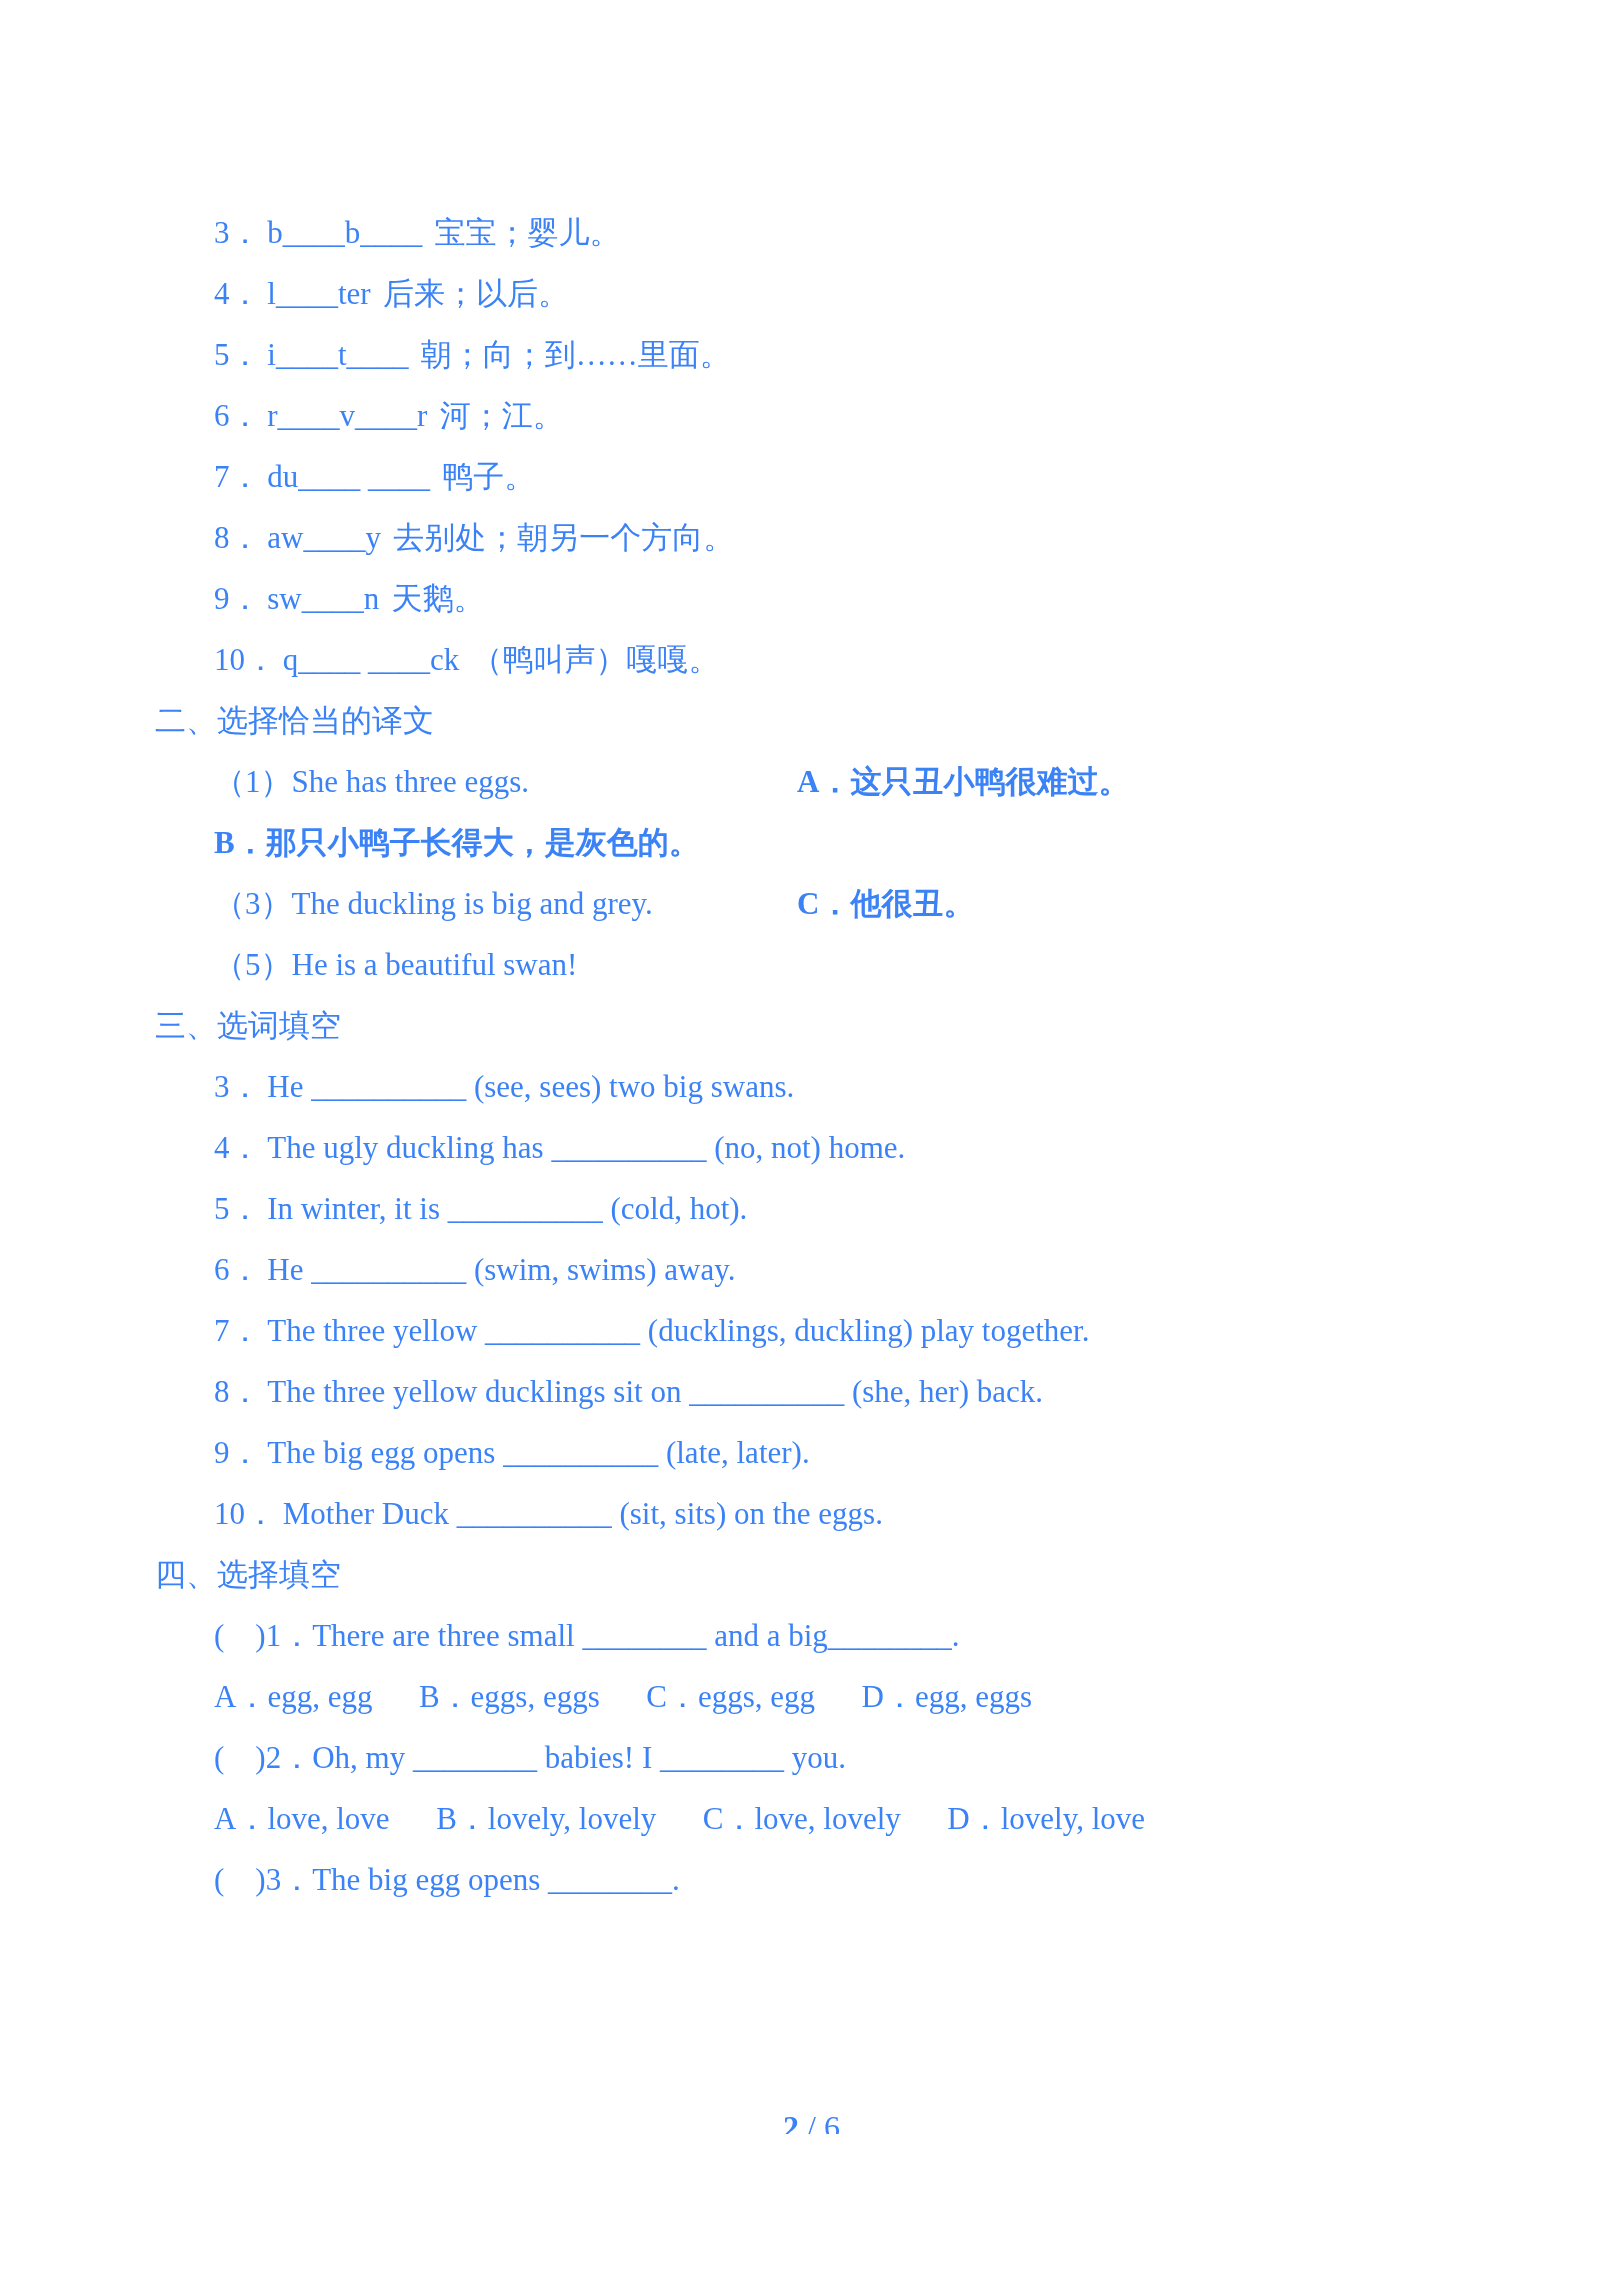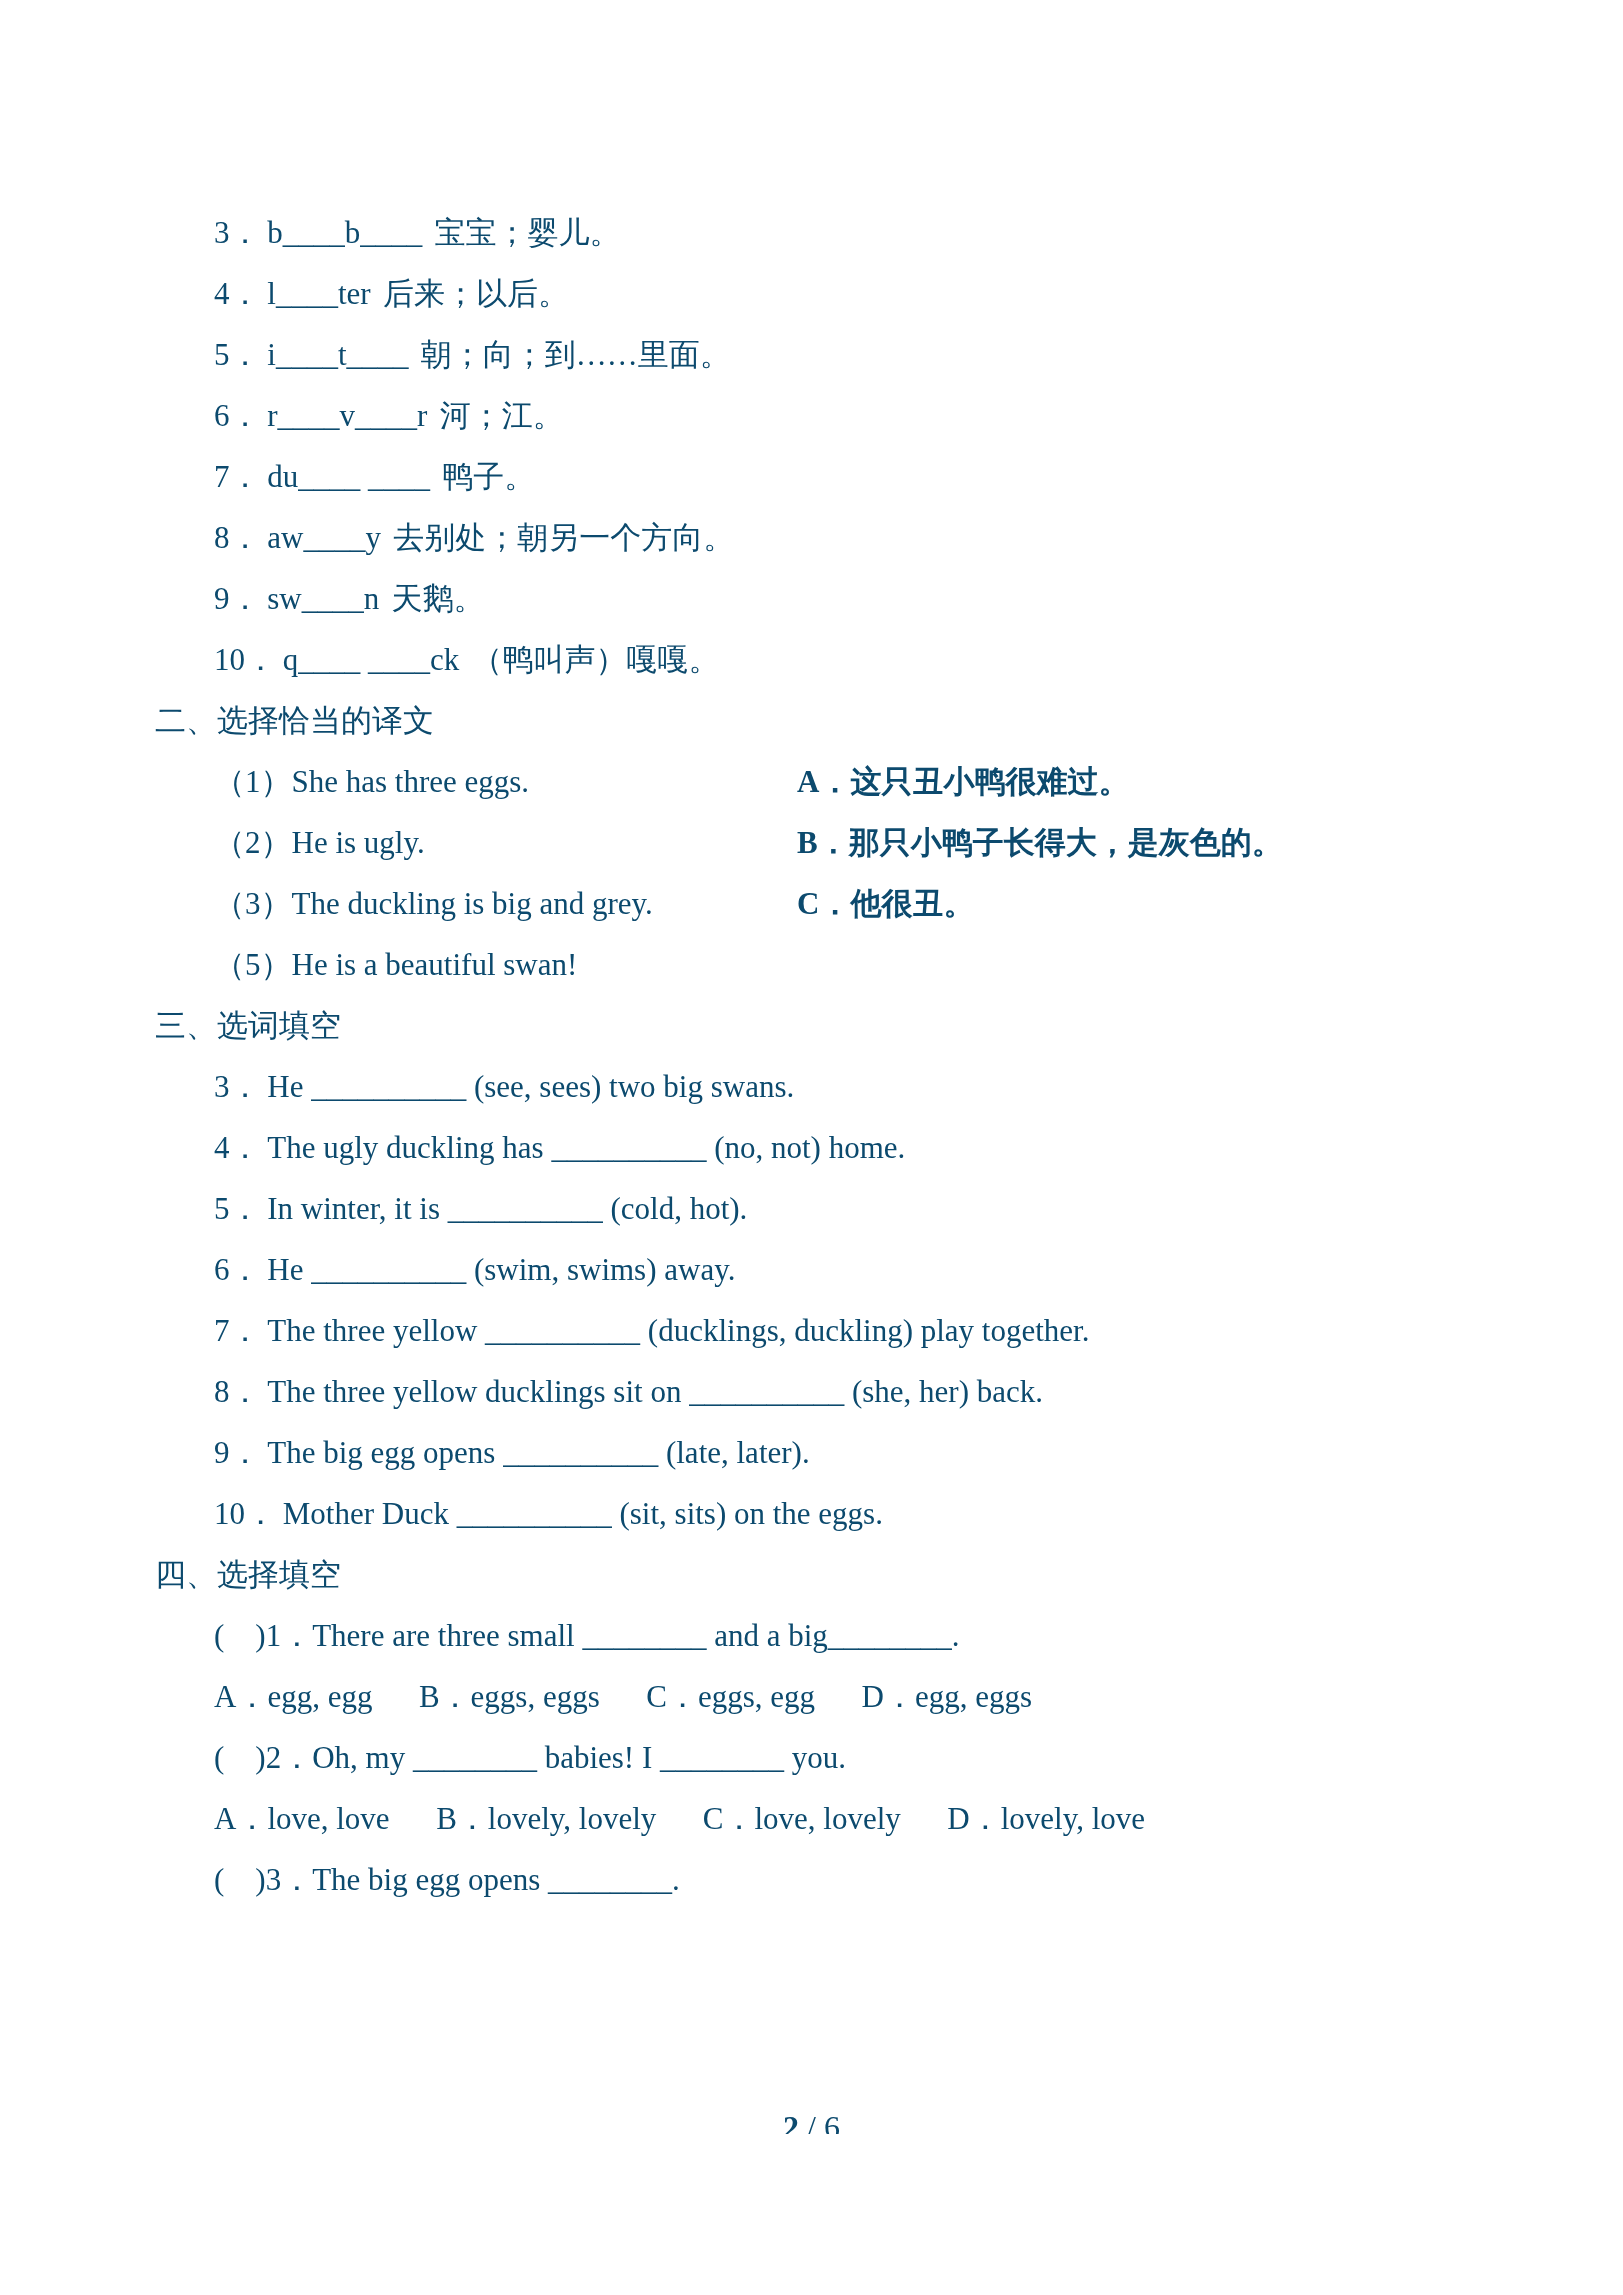--- a/index.html
+++ b/index.html
@@ -4,21 +4,21 @@
 <style>
   * { box-sizing: border-box; }
   html, body { margin: 0; padding: 0; background: #ffffff; }
   .page {
     position: relative;
     width: 1623px;
     height: 2134px;
     background: #ffffff;
     font-family: "Liberation Serif", serif;
     font-size: 31px;
-    color: #0c4a6e;
+    color: #3b82f6;
     overflow: hidden;
     border-radius: 20px;
   }
   .content {
     position: absolute;
     left: 155px;
     top: 202px;
     width: 1377px;
   }
   .line {
@@ -52,21 +52,21 @@
     <div class="line indent"><span class="num">4．</span><span class="en">l____ter</span><span class="cn">后来；以后。</span></div>
     <div class="line indent"><span class="num">5．</span><span class="en">i____t____</span><span class="cn">朝；向；到……里面。</span></div>
     <div class="line indent"><span class="num">6．</span><span class="en">r____v____r</span><span class="cn">河；江。</span></div>
     <div class="line indent"><span class="num">7．</span><span class="en">du____ ____</span><span class="cn">鸭子。</span></div>
     <div class="line indent"><span class="num">8．</span><span class="en">aw____y</span><span class="cn">去别处；朝另一个方向。</span></div>
     <div class="line indent"><span class="num">9．</span><span class="en">sw____n</span><span class="cn">天鹅。</span></div>
     <div class="line indent"><span class="num">10．</span><span class="en">q____ ____ck</span><span class="cn">（鸭叫声）嘎嘎。</span></div>
 
     <div class="line heading">二、选择恰当的译文</div>
     <div class="line indent pair"><span class="left">（1）She has three eggs.</span><span class="right">A．这只丑小鸭很难过。</span></div>
-    <div class="line indent pair"><span class="left">（2）He is ugly.</span><span class="right">B．那只小鸭子长得大，是灰色的。</span></div>
+    <div class="line indent pair"><span class="right">B．那只小鸭子长得大，是灰色的。</span></div>
     <div class="line indent pair"><span class="left">（3）The duckling is big and grey.</span><span class="right">C．他很丑。</span></div>
     <div class="line indent pair"><span class="left">（5）He is a beautiful swan!</span></div>
 
     <div class="line heading">三、选词填空</div>
     <div class="line indent"><span class="num">3．</span><span>He __________ (see, sees) two big swans.</span></div>
     <div class="line indent"><span class="num">4．</span><span>The ugly duckling has __________ (no, not) home.</span></div>
     <div class="line indent"><span class="num">5．</span><span>In winter, it is __________ (cold, hot).</span></div>
     <div class="line indent"><span class="num">6．</span><span>He __________ (swim, swims) away.</span></div>
     <div class="line indent"><span class="num">7．</span><span>The three yellow __________ (ducklings, duckling) play together.</span></div>
     <div class="line indent"><span class="num">8．</span><span>The three yellow ducklings sit on __________ (she, her) back.</span></div>

